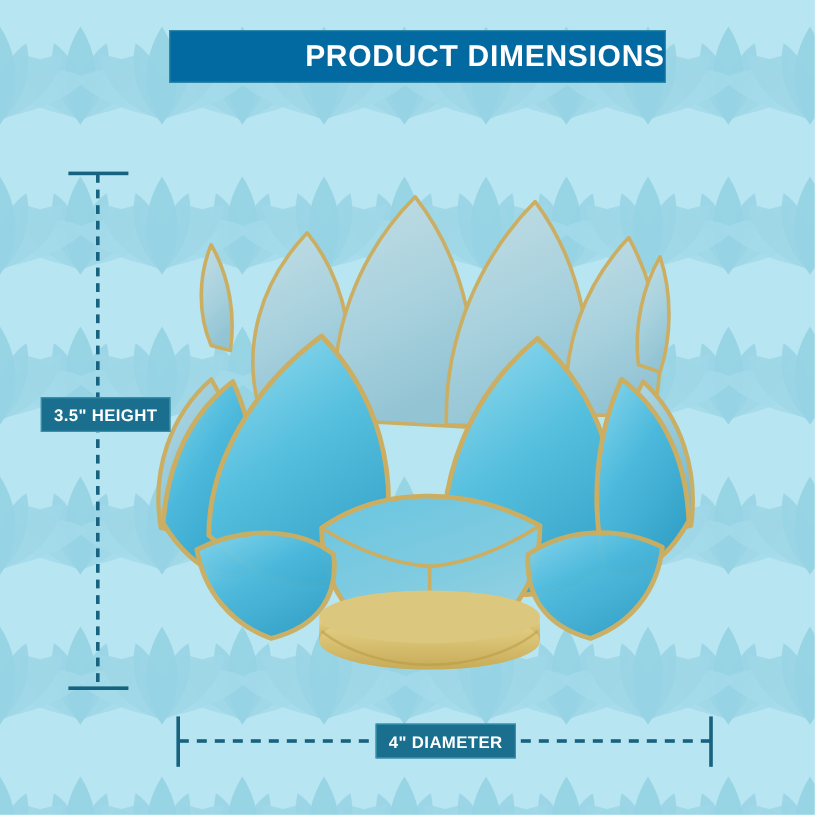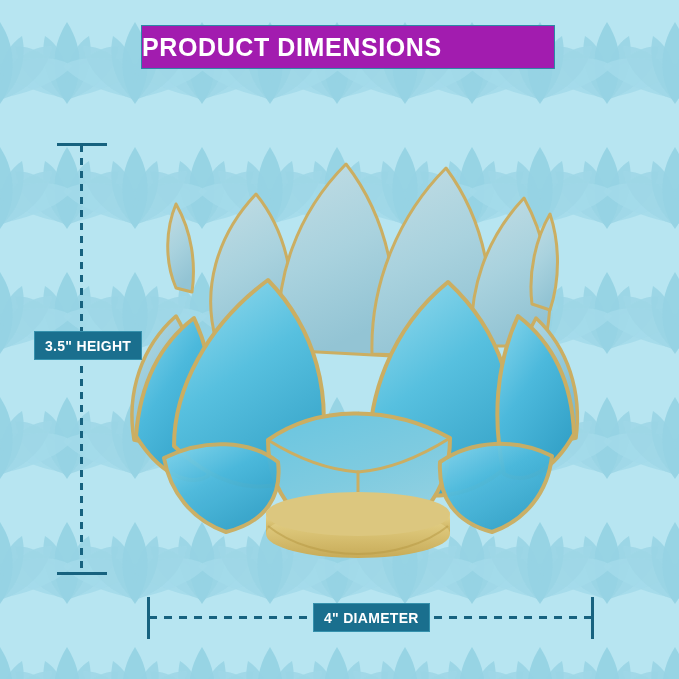--- a/index.html
+++ b/index.html
@@ -28,26 +28,26 @@
     height: 679px;
   }
 
   
   #header-banner {
     position: absolute;
     left: 141px;
     top: 25px;
     width: 414px;
     height: 44px;
-    background: #a21caf;
+    background: #0369a1;
     border: 1px solid #2e88a6;
     box-sizing: border-box;
     display: flex;
     align-items: center;
-    justify-content: flex-start;
+    justify-content: flex-end;
   }
   #header-title {
     color: #ffffff;
     font-size: 25px;
     font-weight: bold;
     letter-spacing: 0.6px;
     white-space: nowrap;
   }
 
   

